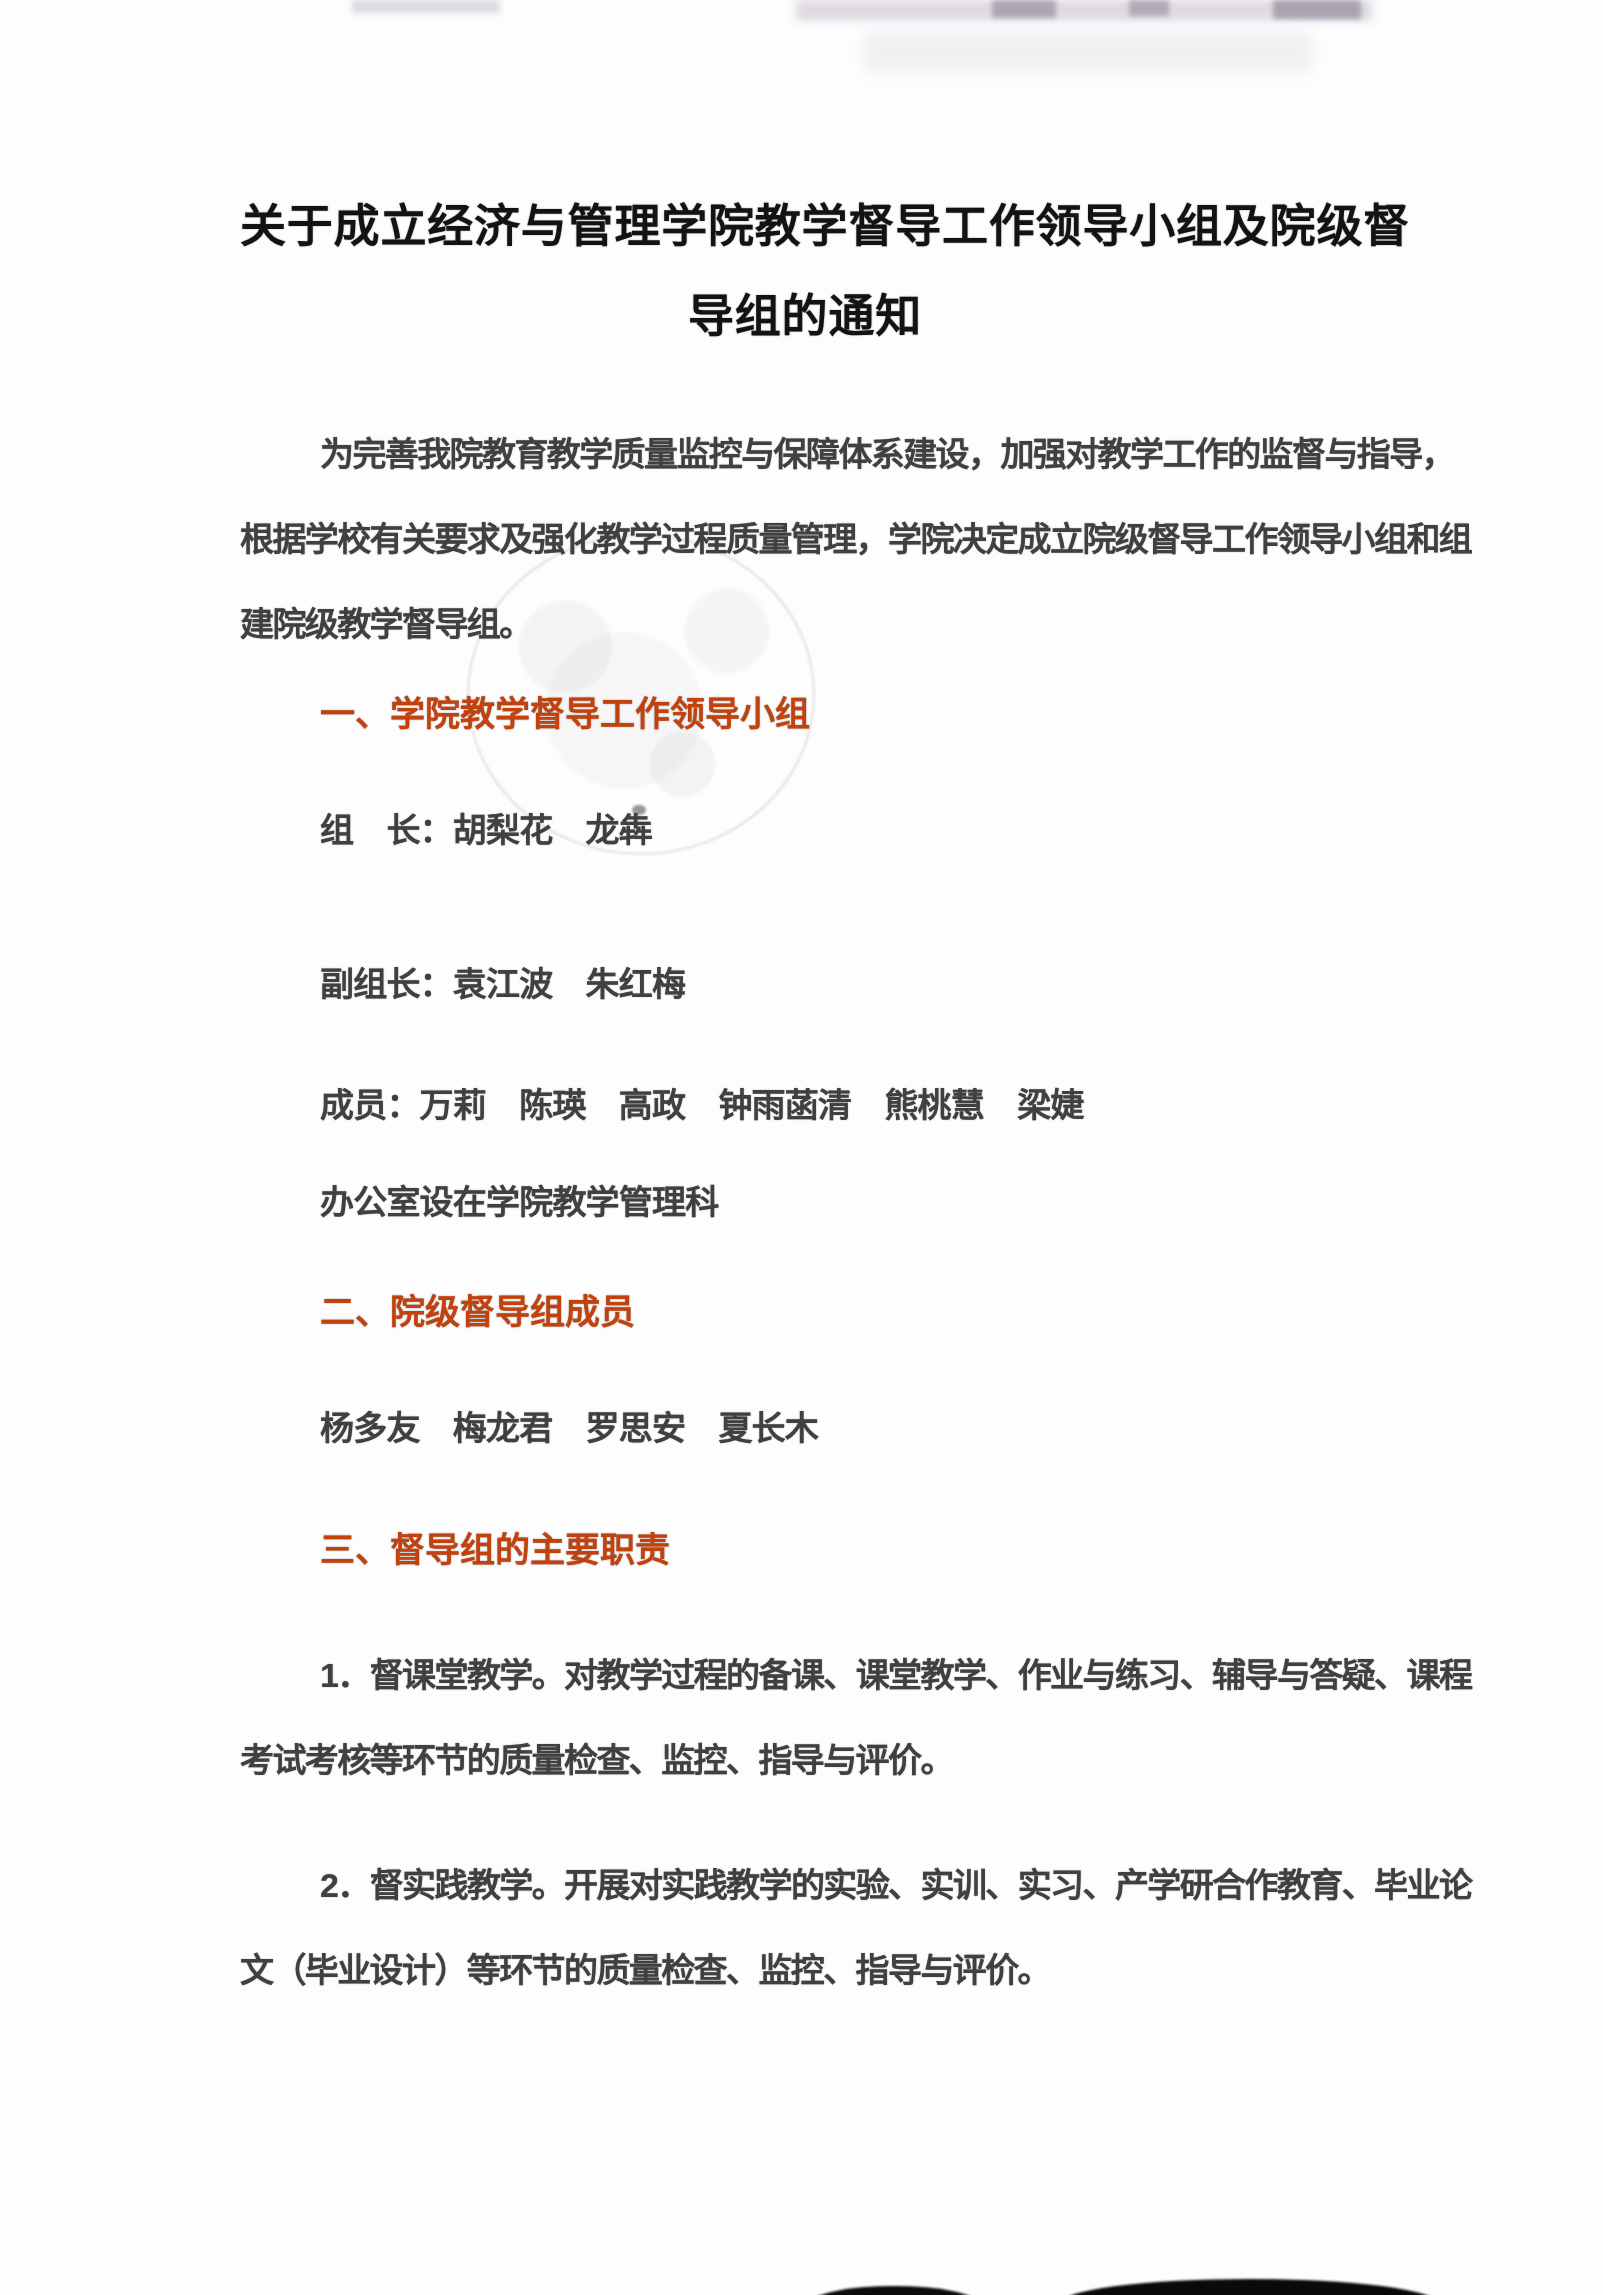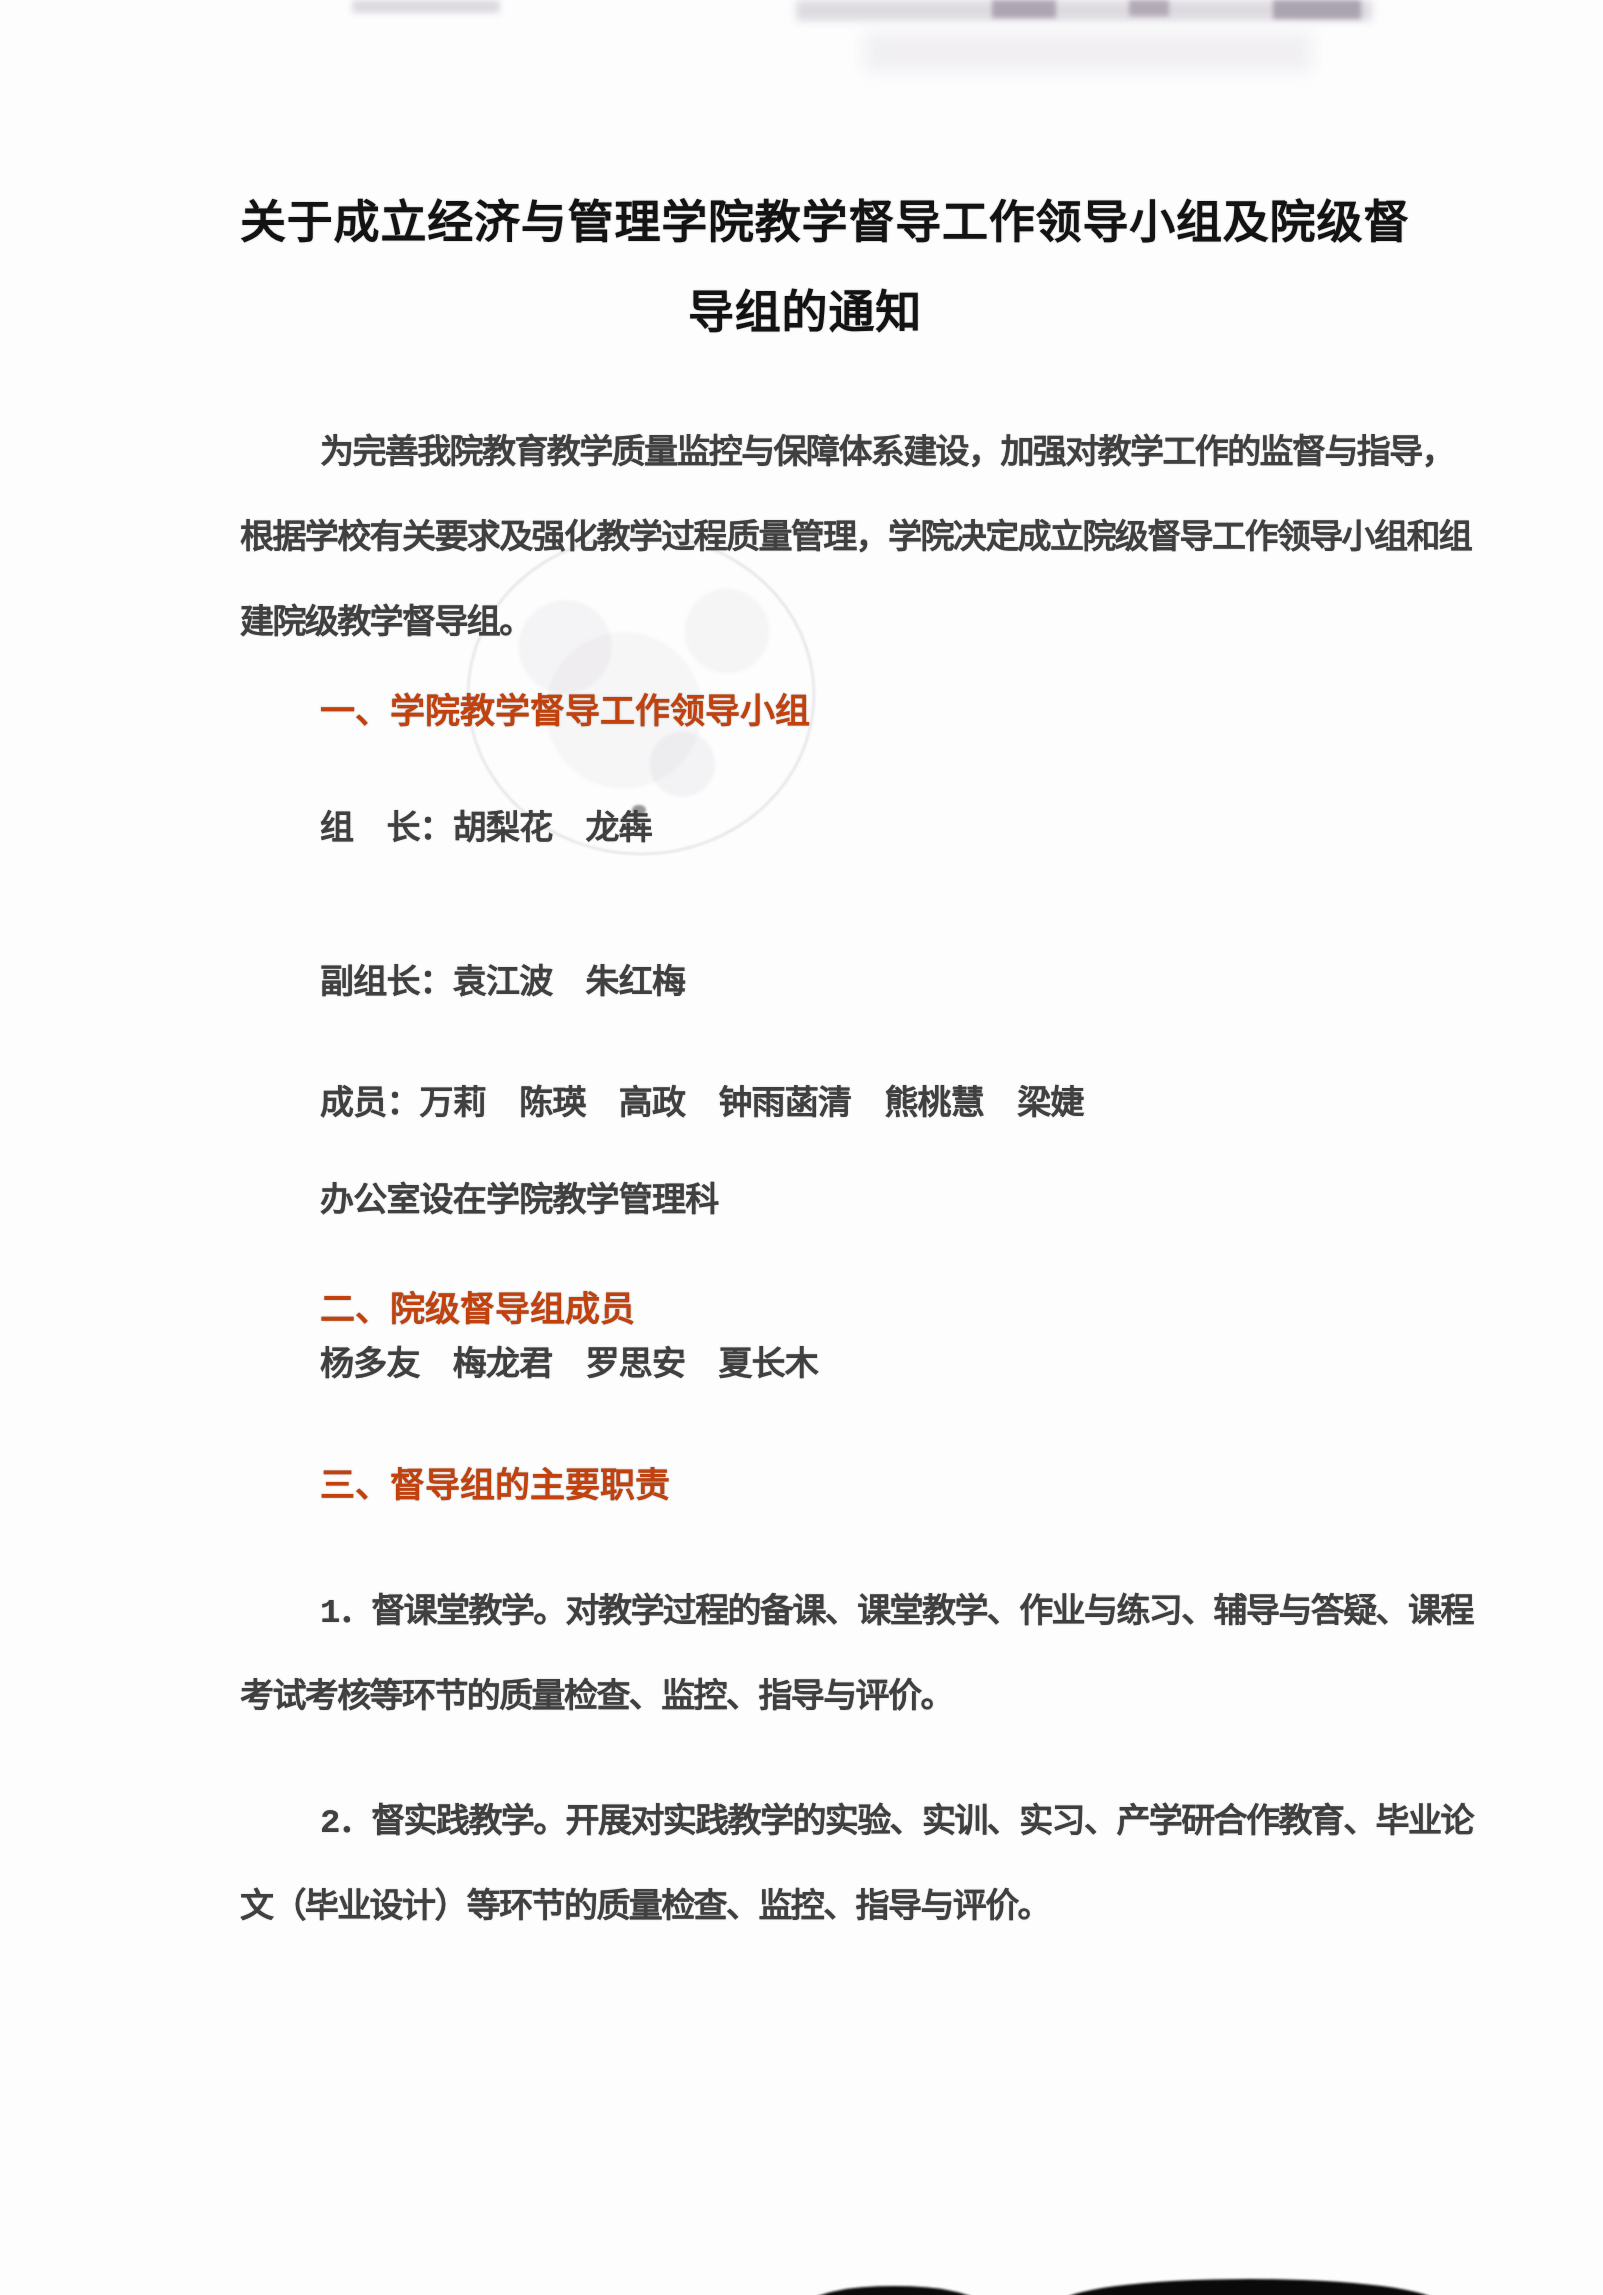--- a/index.html
+++ b/index.html
@@ -2,21 +2,21 @@
 <html lang="zh-CN" style="font-size:12.8px"><head>
 <meta charset="utf-8">
 <style>
   html,body { margin:0; padding:0; background:#e8e8e8; }
   .page {
     position:relative;
     width:1604px; height:2295px;
     margin:0 auto;
     background:#fdfdfe;
     overflow:hidden;
-    font-family:Liberation Mono, monospace;
+    font-family:Liberation Sans, sans-serif;
     color:#1e1e1e;
   }
   .content { position:absolute; left:240px; top:0; width:1130px; }
 
   .doc-title {
     margin-top:181px;
     font-size:46px; line-height:90px;
     font-weight:800; text-align:center;
     letter-spacing:0.8px; color:#131313;
     text-shadow:0 0 1.6px rgba(25,25,25,.45);
@@ -34,21 +34,21 @@
                 text-shadow:0 0 1.6px rgba(25,25,25,.5); white-space:nowrap; }
   .indent { padding-left:80px; }
 
   .mt-intro   { margin-top:51px; }
   .mt-h1      { margin-top:17.6px; }
   .mt-leader  { margin-top:62px; }
   .mt-deputy  { margin-top:103px; }
   .mt-members { margin-top:70px; }
   .mt-office  { margin-top:46px; }
   .mt-h2      { margin-top:55px; }
-  .mt-names   { }
+  .mt-names   { margin-top:62px; }
   .mt-h3      { margin-top:67px; }
   .mt-item1   { margin-top:54px; }
   .mt-item2   { margin-top:40px; }
 
   
   .artifact { position:absolute; pointer-events:none; }
   .stamp {
     left:467px; top:534px; width:344px; height:317px;
     border:2.4px solid rgba(148,136,144,.26);
     border-radius:50%;

